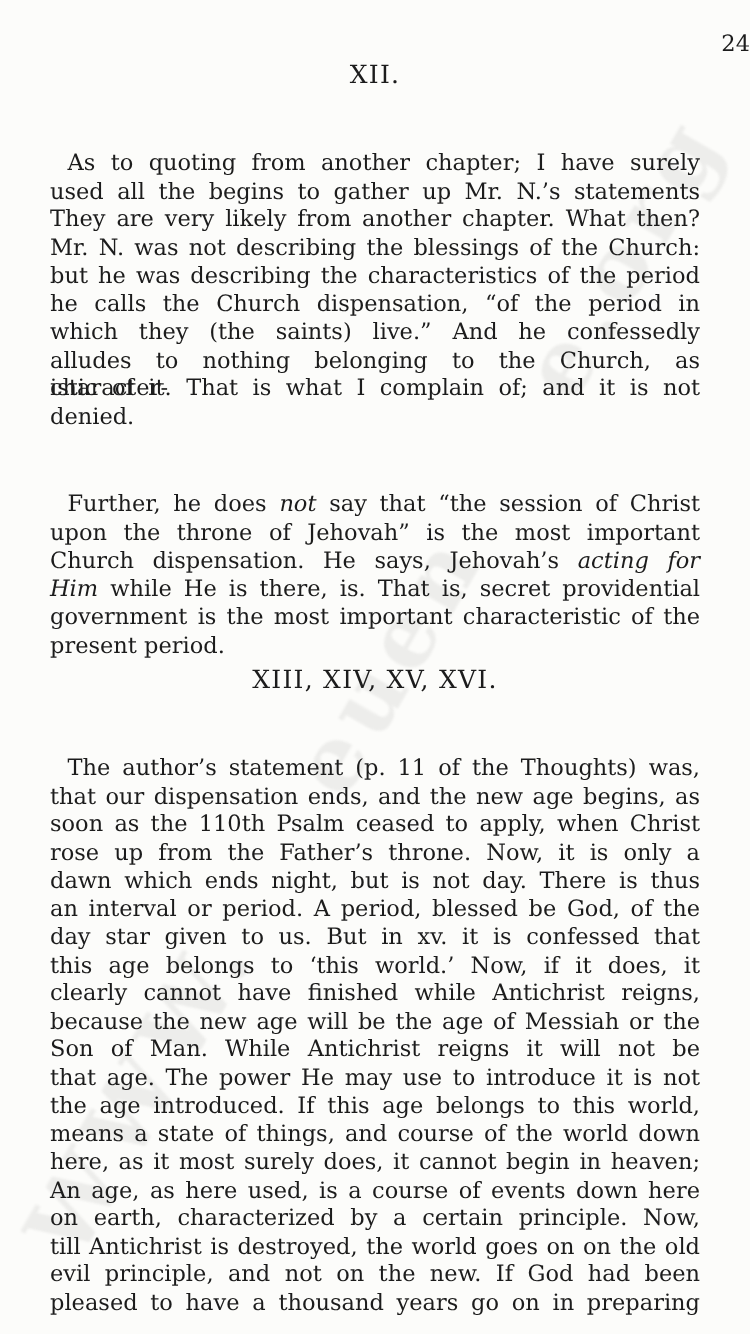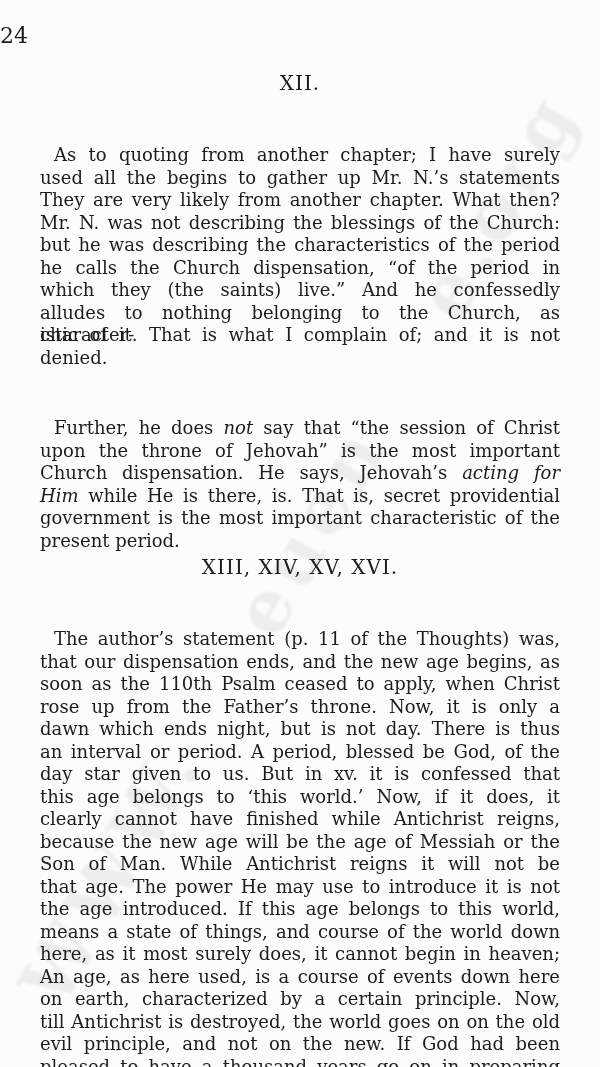--- a/index.html
+++ b/index.html
@@ -36,31 +36,30 @@
     filter: blur(1px);
     z-index: 0;
     pointer-events: none;
     user-select: none;
   }
   .page-inner {
     position: relative;
     z-index: 1;
   }
   .page-number {
-    text-align: left;
-    font-size: 22px;
+    text-align: right;
+    font-size: 18px;
     line-height: 20px;
     padding-top: 26px;
   }
   .section-heading {
     text-align: center;
     font-size: 20px;
     line-height: 26px;
     letter-spacing: 1px;
-    margin-top: 24px;
     margin-bottom: 6px;
   }
   .section-heading.sub {
     margin-top: 2px;
     margin-bottom: 4px;
   }
   .content {
     padding: 0 40px;
   }
   .para { margin: 0; }

